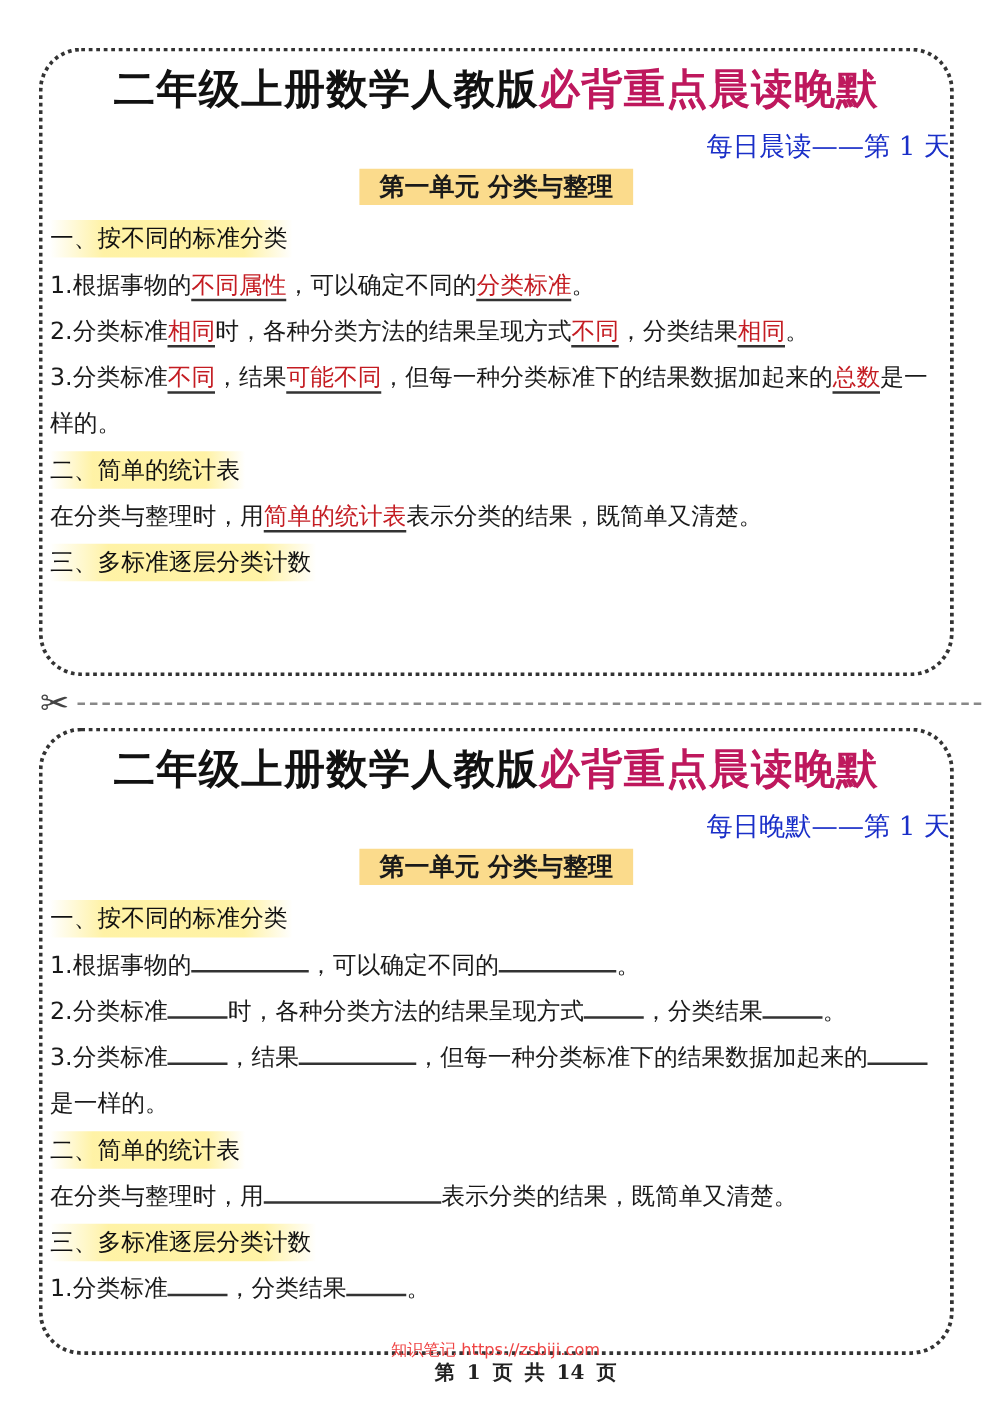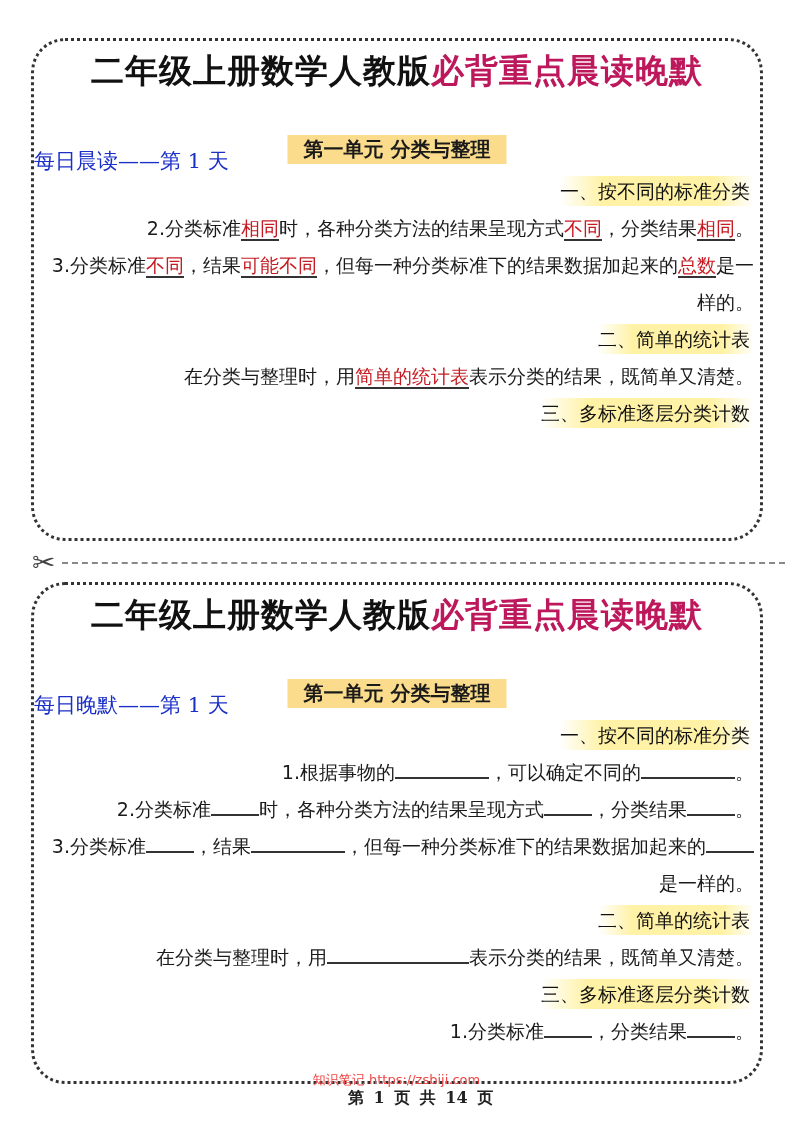--- a/index.html
+++ b/index.html
@@ -7,27 +7,27 @@
          font-family: "DejaVu Sans", "Liberation Sans", sans-serif; color: #1a1a1a; }
   .card { position: absolute; left: 31px; width: 732px; border: 3px dotted #333;
           border-radius: 34px; box-sizing: border-box; }
   #card-top { top: 38px; height: 503px; }
   #card-bottom { top: 582px; height: 502px; }
   .title { position: absolute; left: 0; right: 0; top: 8px; text-align: center;
            font-family: "DejaVu Serif", "Liberation Serif", serif; font-weight: bold;
            font-size: 33px; letter-spacing: 1px; white-space: nowrap; }
   .title .black { color: #111; }
   .title .red { color: #be185d; }
-  .subtitle { position: absolute; left: 0; right: 0; top: 62px; text-align: left;
-              color: #1a2fc8; font-size: 21px; font-family: "DejaVu Serif", serif; margin-top: 44px; }
+  .subtitle { position: absolute; left: 0; right: 0; top: 62px; text-align: right;
+              color: #1a2fc8; font-size: 21px; font-family: "DejaVu Serif", serif; }
   .unit { position: absolute; left: 50%; transform: translateX(-50%); top: 94px;
           background: #fbdb8c; padding: 1px 16px; font-size: 20px; font-weight: bold;
           font-family: "DejaVu Serif", serif; white-space: nowrap; }
   .body { position: absolute; left: 6px; right: 6px; top: 132px; font-size: 19px; }
-  .line { height: 37px; line-height: 37px; white-space: nowrap; text-align: right; }
+  .line { height: 37px; line-height: 37px; white-space: nowrap; }
   .line.wrap { white-space: normal; height: auto; line-height: 37px; }
   .heading { display: inline-block; font-weight: normal; color: #111;
              background: linear-gradient(to right, rgba(255,255,255,0) 0, rgba(255,240,150,0.85) 22%, rgba(255,240,150,0.85) 80%, rgba(255,255,255,0) 100%);
              padding: 0 4px 0 0; line-height: 30px; }
   .ans { color: #c41c22; border-bottom: 2px solid #333; }
   .blank { display: inline-block; border-bottom: 2px solid #333; height: 22px; vertical-align: baseline; }
   .scissor-line { position: absolute; left: 62px; right: 8px; top: 562px; border-top: 2px dashed #888; }
   .scissors { position: absolute; left: 32px; top: 546px; font-size: 28px; color: #444; }
   .watermark { position: absolute; left: 0; right: 0; top: 1071px; text-align: center; font-size: 13px; color: #ef4444; }
   .page-num { position: absolute; left: 0; right: 0; top: 1088px; text-align: center; font-size: 16px;
@@ -35,20 +35,21 @@
 </style>
 </head>
 <body>
 
 <div class="card" id="card-top">
   <div class="title"><span class="black">二年级上册数学人教版</span><span class="red">必背重点晨读晚默</span></div>
   <div class="subtitle">每日晨读——第 1 天</div>
   <div class="unit">第一单元  分类与整理</div>
   <div class="body">
     <div class="line"><span class="heading">一、按不同的标准分类</span></div>
+    <div class="line"><span>1.根据事物的</span><span class="ans">不同属性</span><span>，可以确定不同的</span><span class="ans">分类标准</span><span>。</span></div>
     <div class="line wrap"><span>2.分类标准</span><span class="ans">相同</span><span>时，各种分类方法的结果呈现方式</span><span class="ans">不同</span><span>，分类结果</span><span class="ans">相同</span><span>。</span></div>
     <div class="line wrap"><span>3.分类标准</span><span class="ans">不同</span><span>，结果</span><span class="ans">可能不同</span><span>，但每一种分类标准下的结果数据加起来的</span><span class="ans">总数</span><span>是一样的。</span></div>
     <div class="line"><span class="heading">二、简单的统计表</span></div>
     <div class="line"><span>在分类与整理时，用</span><span class="ans">简单的统计表</span><span>表示分类的结果，既简单又清楚。</span></div>
     <div class="line"><span class="heading">三、多标准逐层分类计数</span></div>
   </div>
 </div>
 
 <div class="scissors">✂</div>
 <div class="scissor-line"></div>

